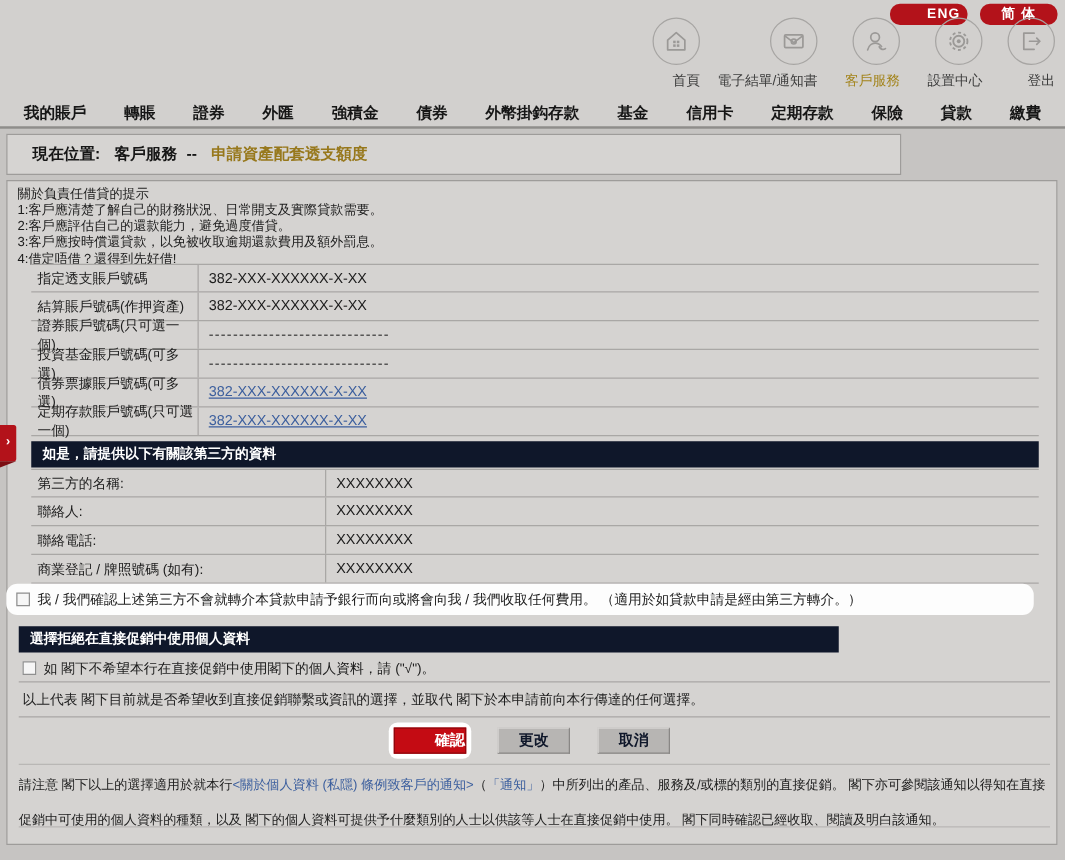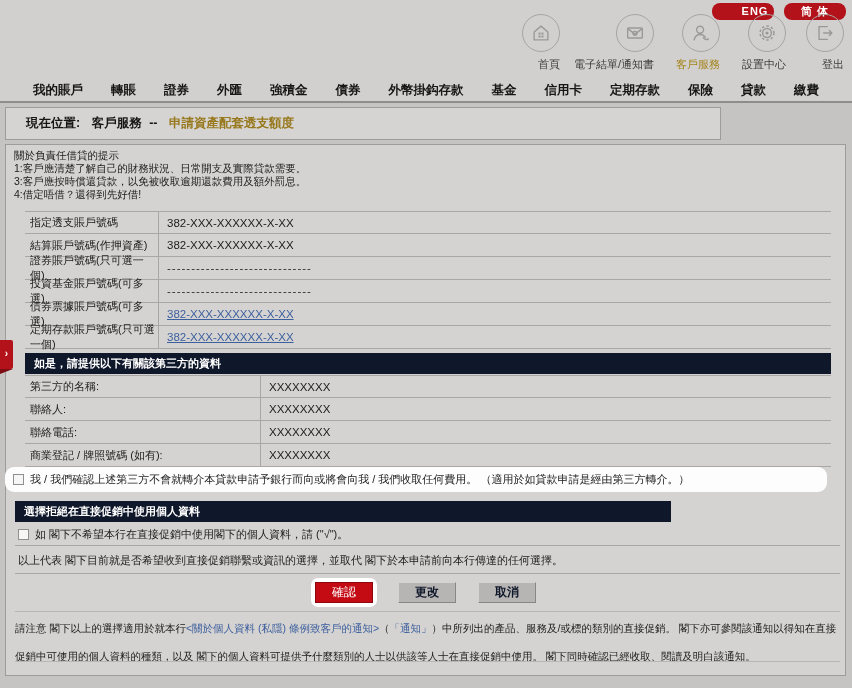--- a/index.html
+++ b/index.html
@@ -16,21 +16,21 @@
     text-align:center; cursor:pointer; letter-spacing:1px; }
   .lang-eng { left:712px; width:62px;padding-left:24px; }
   .lang-sc  { left:784px; width:62px; }
   .util-bar { position:absolute; top:14px; right:8px; display:flex; align-items:flex-start; }
   .util-item { display:flex; flex-direction:column; align-items:flex-end; cursor:pointer; }
   .util-circle { width:38px; height:38px; border:1.5px solid #a7a5a3; border-radius:50%;
     display:flex; align-items:center; justify-content:center; background:transparent; }
   .util-label { margin-top:5px; font-size:11px; color:#3c3c3c; white-space:nowrap; }
   .util-item.active .util-label { color:#a3841c; }
   .nav-row { position:absolute; left:0; top:79px; width:852px; height:22px;
-    display:flex; justify-content:space-between; padding:0 33px; }
+    display:flex; justify-content:space-between; padding:0 19px; }
   .nav-item { font-size:12.5px; font-weight:bold; color:#161616; line-height:22px;
     white-space:nowrap; cursor:pointer; }
 
   
   .breadcrumb { position:absolute; left:5px; top:107px; width:716px; height:33px;
     background:#d6d4d2; border:1px solid #9e9c9a; line-height:31px; padding-left:20px;
     font-size:12.5px; font-weight:bold; color:#161616; }
   .breadcrumb .page { color:#97781c; margin-left:4px; }
   .breadcrumb .sep { margin:0 4px; }
 
@@ -66,22 +66,22 @@
     display:flex; align-items:center; padding-left:3px; font-size:11px; color:#1c1c1c;
     border-bottom:1px solid #a9a7a5; }
   .note-row { position:absolute; left:9px; top:402px; width:825px; height:27px;
     line-height:27px; padding-left:3px; font-size:11px; color:#1c1c1c;
     border-bottom:1px solid #a9a7a5; }
 
   .btn-row { position:absolute; left:0; top:433px; width:841px; height:32px; }
   .confirm-wrap { position:absolute; left:305px; top:0; background:#ffffff;
     border-radius:7px; padding:4px; }
   .btn-confirm { display:block; width:58px; height:21px; background:#c40b13; color:#fff;
-    border:1px solid #8e070d; font-size:12px; font-weight:normal; line-height:19px;
-    text-align:center; cursor:pointer; }
+    border:1px solid #8e070d; font-size:12px; font-weight:bold; line-height:19px;
+    text-align:right; cursor:pointer; }
   .btn-gray { position:absolute; top:4px; width:58px; height:21px; background:#b7b5b3;
     color:#0f172a; border:1px solid #898785; border-top-color:#d6d4d2; border-left-color:#d6d4d2;
     font-size:12px; font-weight:bold; line-height:19px; text-align:center; cursor:pointer; }
   .btn-modify { left:392px; }
   .btn-cancel { left:472px; }
 
   .foot-div-top { position:absolute; left:9px; top:466px; width:825px; border-top:1px solid #b9b7b5; }
   .footer-text { position:absolute; left:9px; top:469px; width:826px; font-size:10.5px;
     line-height:28px; color:#1c1c1c; }
   .footer-text .flink { color:#3c5f9e; cursor:pointer; }
@@ -183,20 +183,21 @@
     <span>客戶服務</span>
     <span class="sep">--</span>
     <span class="page">申請資產配套透支額度</span>
   </div>
 
   <div class="panel">
 
     <div class="tips">
       <div>關於負責任借貸的提示</div>
       <div>1:客戶應清楚了解自己的財務狀況、日常開支及實際貸款需要。</div>
+      <div>2:客戶應評估自己的還款能力，避免過度借貸。</div>
       <div>3:客戶應按時償還貸款，以免被收取逾期還款費用及額外罰息。</div>
       <div>4:借定唔借？還得到先好借!</div>
     </div>
 
     <div class="acct-table">
       <div class="t-row">
         <div class="t-label">指定透支賬戶號碼</div>
         <div class="t-value">382-XXX-XXXXXX-X-XX</div>
       </div>
       <div class="t-row">

